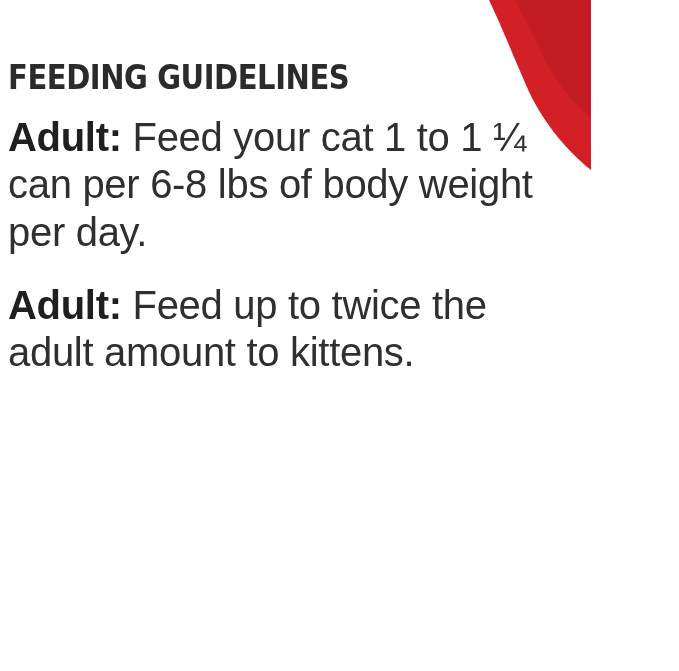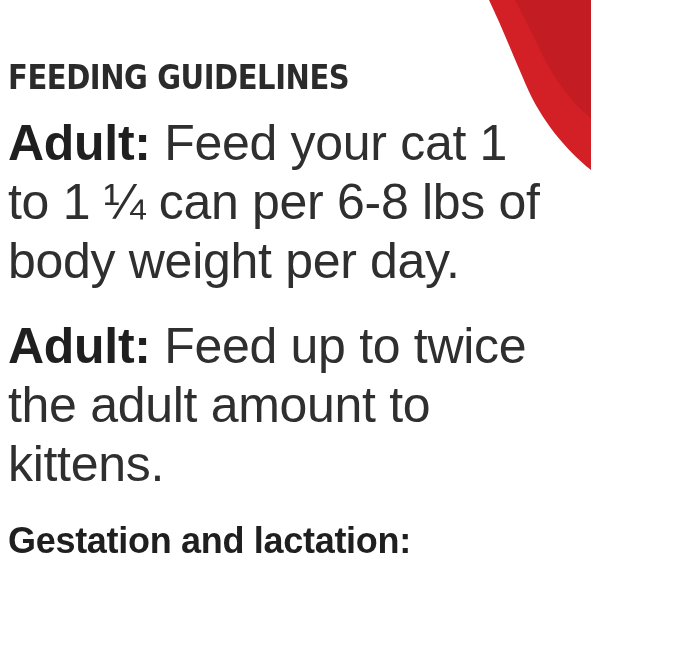--- a/index.html
+++ b/index.html
@@ -47,21 +47,21 @@
     transform-origin: left center;
   }
   .block {
     margin: 0 0 26px 0;
   }
   .block:last-child {
     margin-bottom: 0;
   }
   .para {
     font-family: "Liberation Sans", sans-serif;
-    font-size: 50px;
+    font-size: 40px;
     line-height: 1.18;
     color: #2f2f2f;
     margin: 0;
     font-weight: 300;
     letter-spacing: -0.3px;
   }
   .para .lead {
     font-weight: bold;
     color: #1f1f1f;
   }
@@ -93,17 +93,16 @@
 
     <div class="block">
       <p class="para"><span class="lead">Adult:</span><span> Feed your cat 1 to 1 ¼ can per 6-8 lbs of body weight per day.</span></p>
     </div>
 
     <div class="block">
       <p class="para"><span class="lead">Adult:</span><span> Feed up to twice the adult amount to kittens.</span></p>
     </div>
 
     <div class="block block-gest">
-      <span class="gest-label">Gestation and lactation:</span>
     </div>
 
   </div>
 </div>
 
 </body></html>

